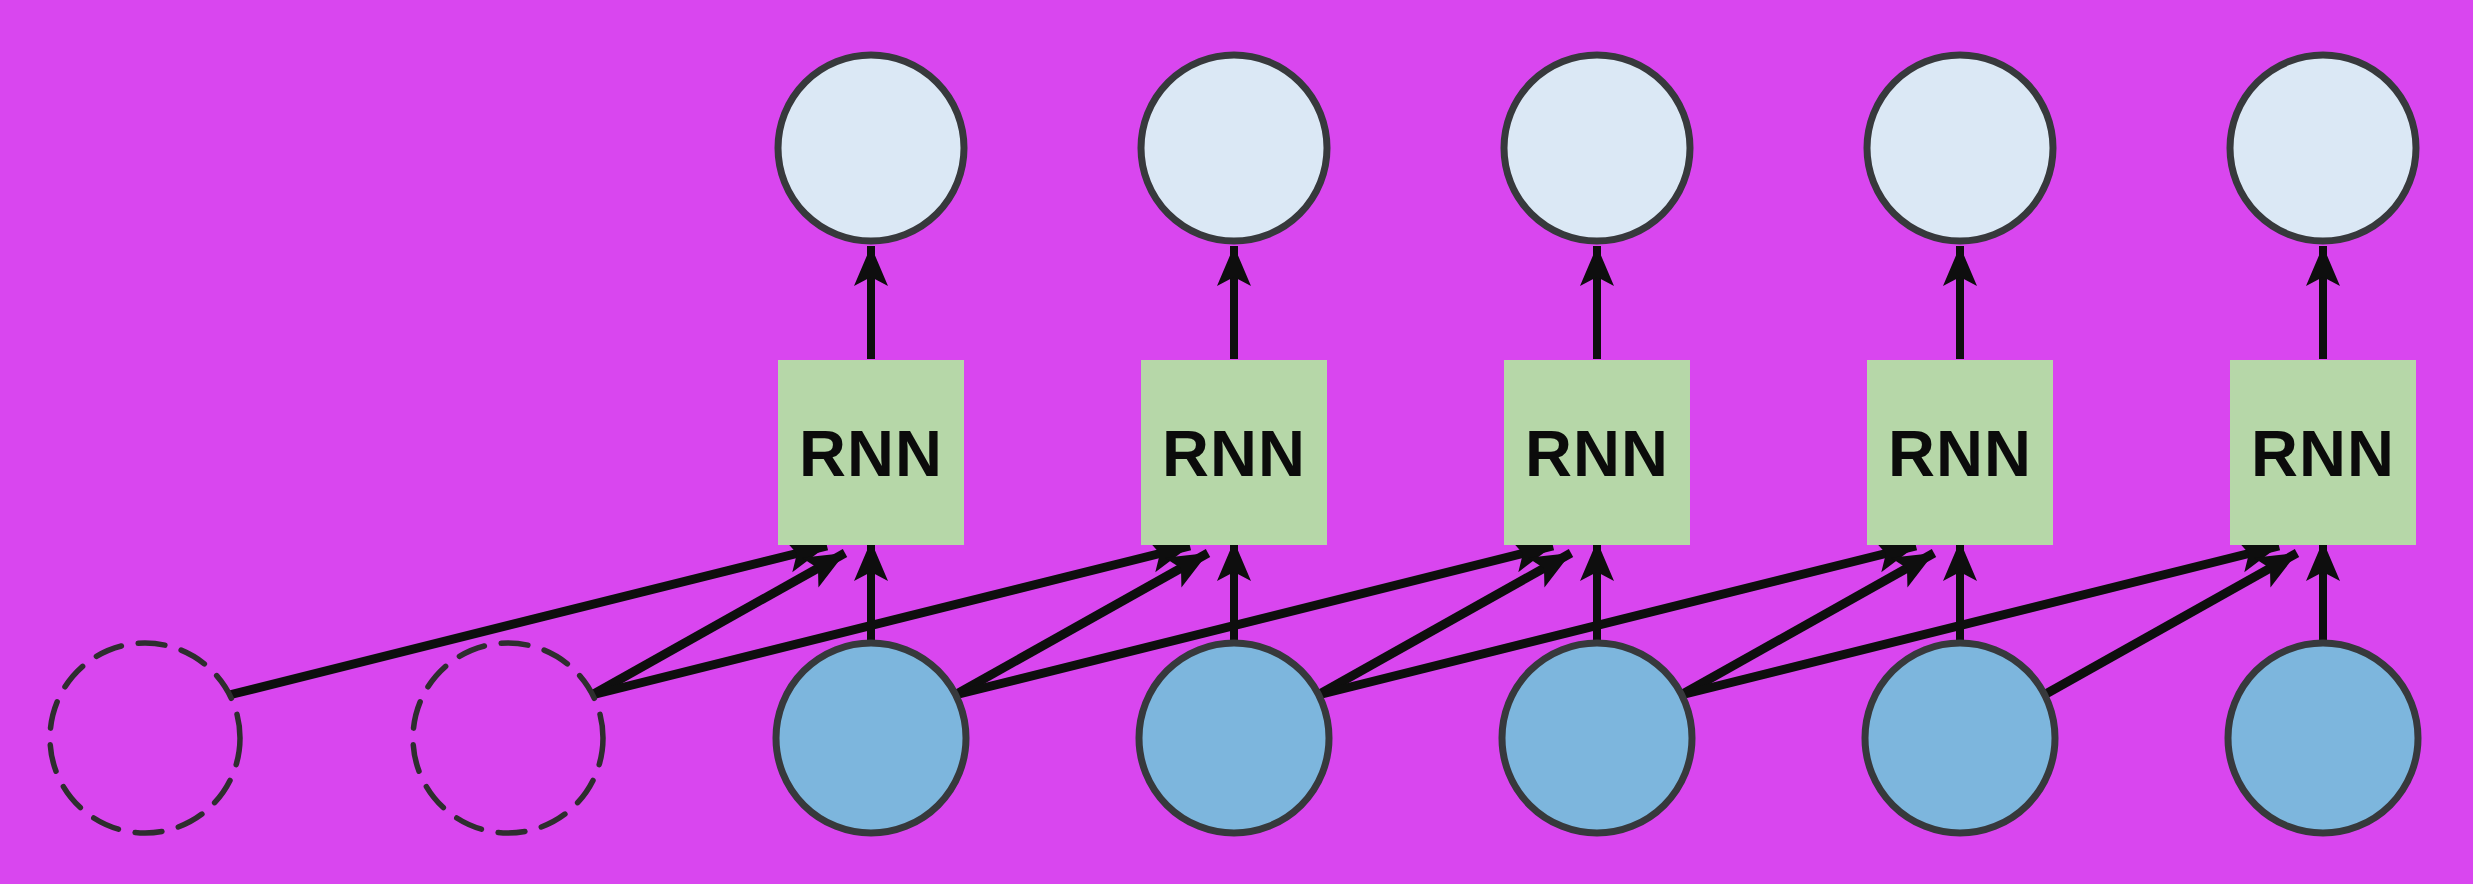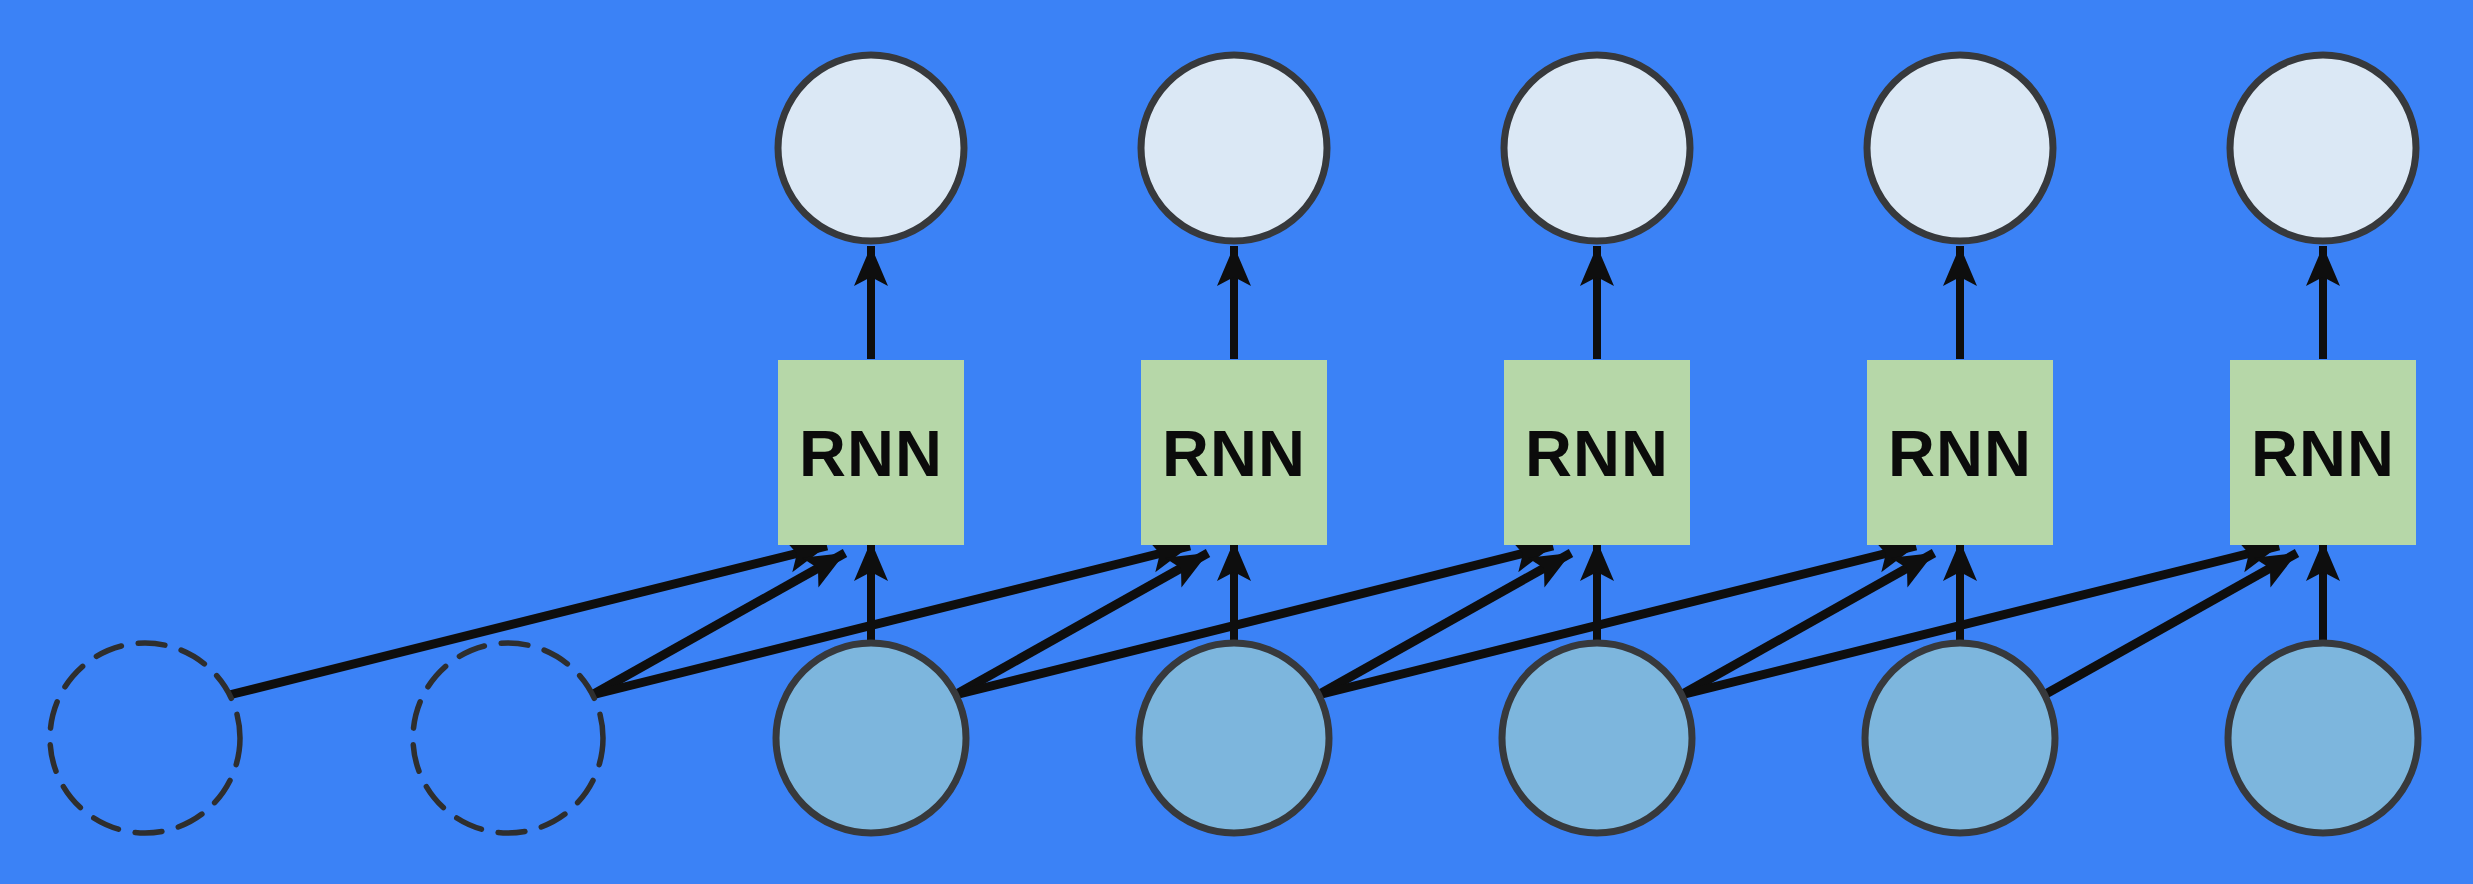--- a/index.html
+++ b/index.html
@@ -1,16 +1,16 @@
 <!DOCTYPE html>
 <html><head>
 <meta charset="utf-8">
 <style>
   html,body{margin:0;padding:0;background:#ffffff;}
-  .stage{position:relative;width:2473px;height:884px;background:#3b82f6;overflow:hidden;
+  .stage{position:relative;width:2473px;height:884px;background:#d946ef;overflow:hidden;
          font-family:"Liberation Sans", sans-serif;}
   svg{display:block;}
   .rnn-label{font-family:"Liberation Sans", sans-serif;font-weight:bold;font-size:65px;
              text-anchor:middle;letter-spacing:1px;}
   .edge{fill:none;}
 </style>
 </head>
 <body>
 
 <div class="stage">

